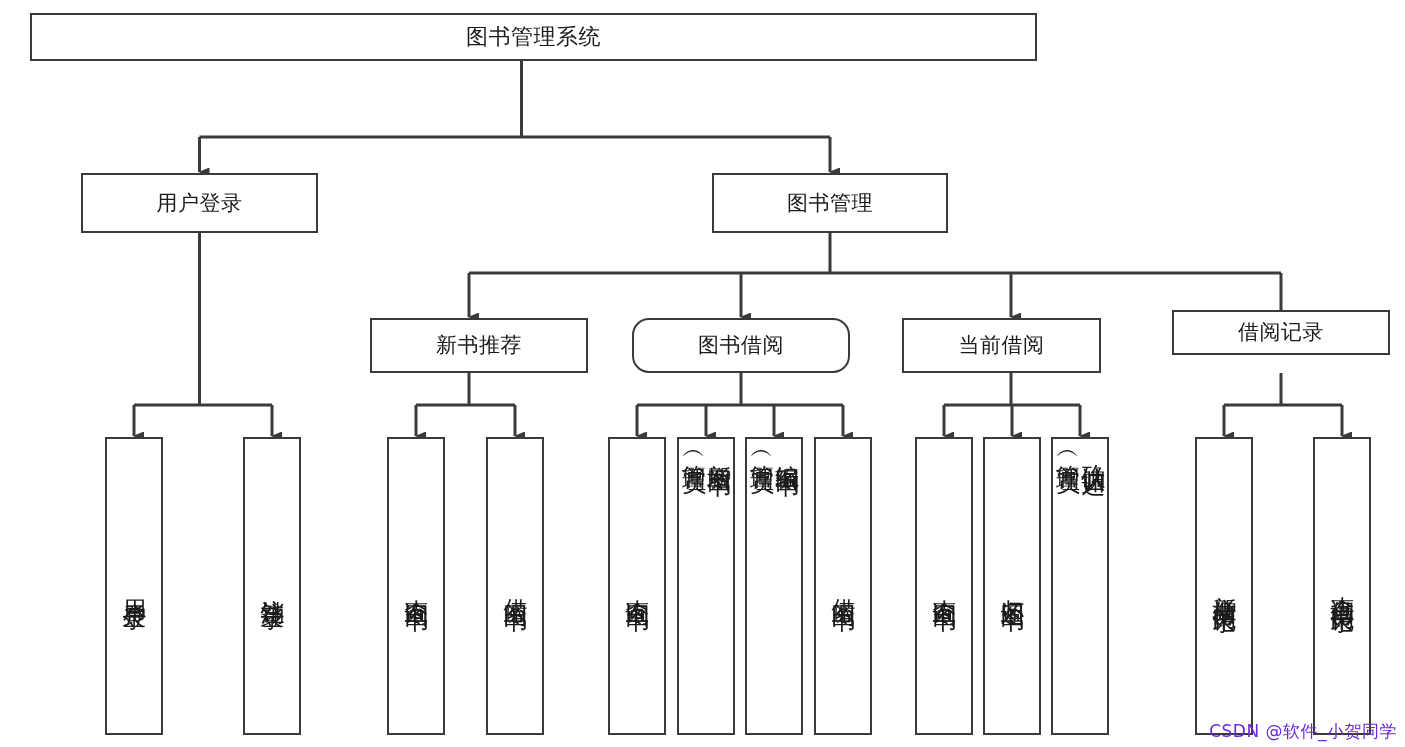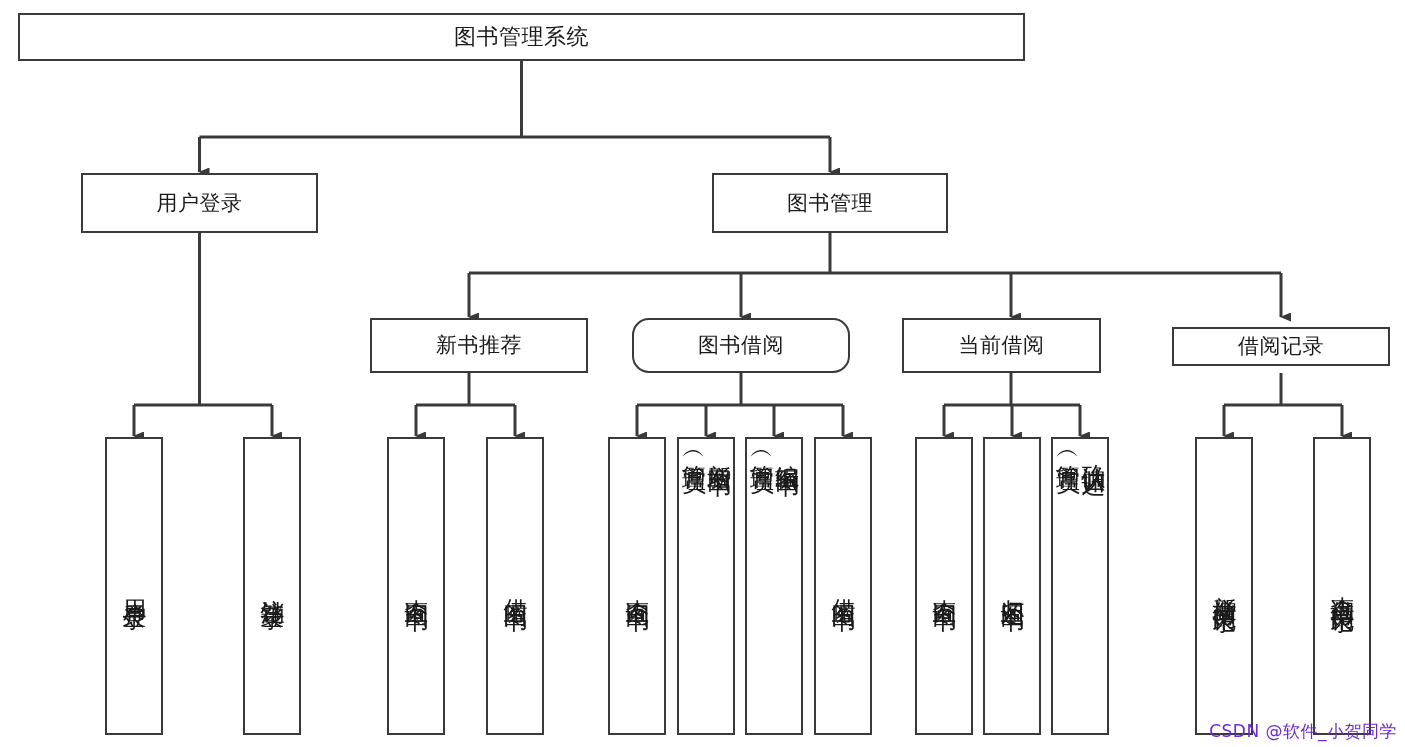--- a/index.html
+++ b/index.html
@@ -116,41 +116,41 @@
         <line x1="944" y1="405" x2="944" y2="436" marker-end="url(#arrowhead)"></line>
         <line x1="1012" y1="405" x2="1012" y2="436" marker-end="url(#arrowhead)"></line>
         <line x1="1080" y1="405" x2="1080" y2="436" marker-end="url(#arrowhead)"></line>
         <line x1="1281" y1="373" x2="1281" y2="405"></line>
         <line x1="1224" y1="405" x2="1342" y2="405"></line>
         <line x1="1224" y1="405" x2="1224" y2="436" marker-end="url(#arrowhead)"></line>
         <line x1="1342" y1="405" x2="1342" y2="436" marker-end="url(#arrowhead)"></line>
       </g>
   </svg>
 
-  <div class="node root horiz" style="left: 18px; top: 13px; width: 1007px; height: 48px;">
+  <div class="node root horiz" style="left: 30px; top: 13px; width: 1007px; height: 48px;">
     <span class="label">图书管理系统</span>
   </div>
 
   <div class="node horiz" style="left: 81px; top: 173px; width: 237px; height: 60px;">
     <span class="label">用户登录</span>
   </div>
   <div class="node horiz" style="left: 712px; top: 173px; width: 236px; height: 60px; justify-content: center;">
     <span class="label">图书管理</span>
   </div>
 
   <div class="node horiz" style="left: 360px; top: 318px; width: 218px; height: 55px; margin-left: 10px;">
     <span class="label">新书推荐</span>
   </div>
   <div class="node horiz" style="left: 632px; top: 318px; width: 218px; height: 55px; border-radius: 17px;">
     <span class="label">图书借阅</span>
   </div>
   <div class="node horiz" style="left: 902px; top: 318px; width: 199px; height: 55px;">
     <span class="label">当前借阅</span>
   </div>
-  <div class="node horiz" style="left: 1172px; top: 327px; width: 218px; height: 39px;">
+  <div class="node horiz" style="left: 1172px; top: 310px; width: 218px; height: 45px;">
     <span class="label">借阅记录</span>
   </div>
 
   <div class="node vert centered" style="left: 105px; top: 437px; width: 58px; height: 298px;">
     <span class="label">用户登录</span>
   </div>
   <div class="node vert centered" style="left: 243px; top: 437px; width: 58px; height: 298px;">
     <span class="label">注销登录</span>
   </div>
 

